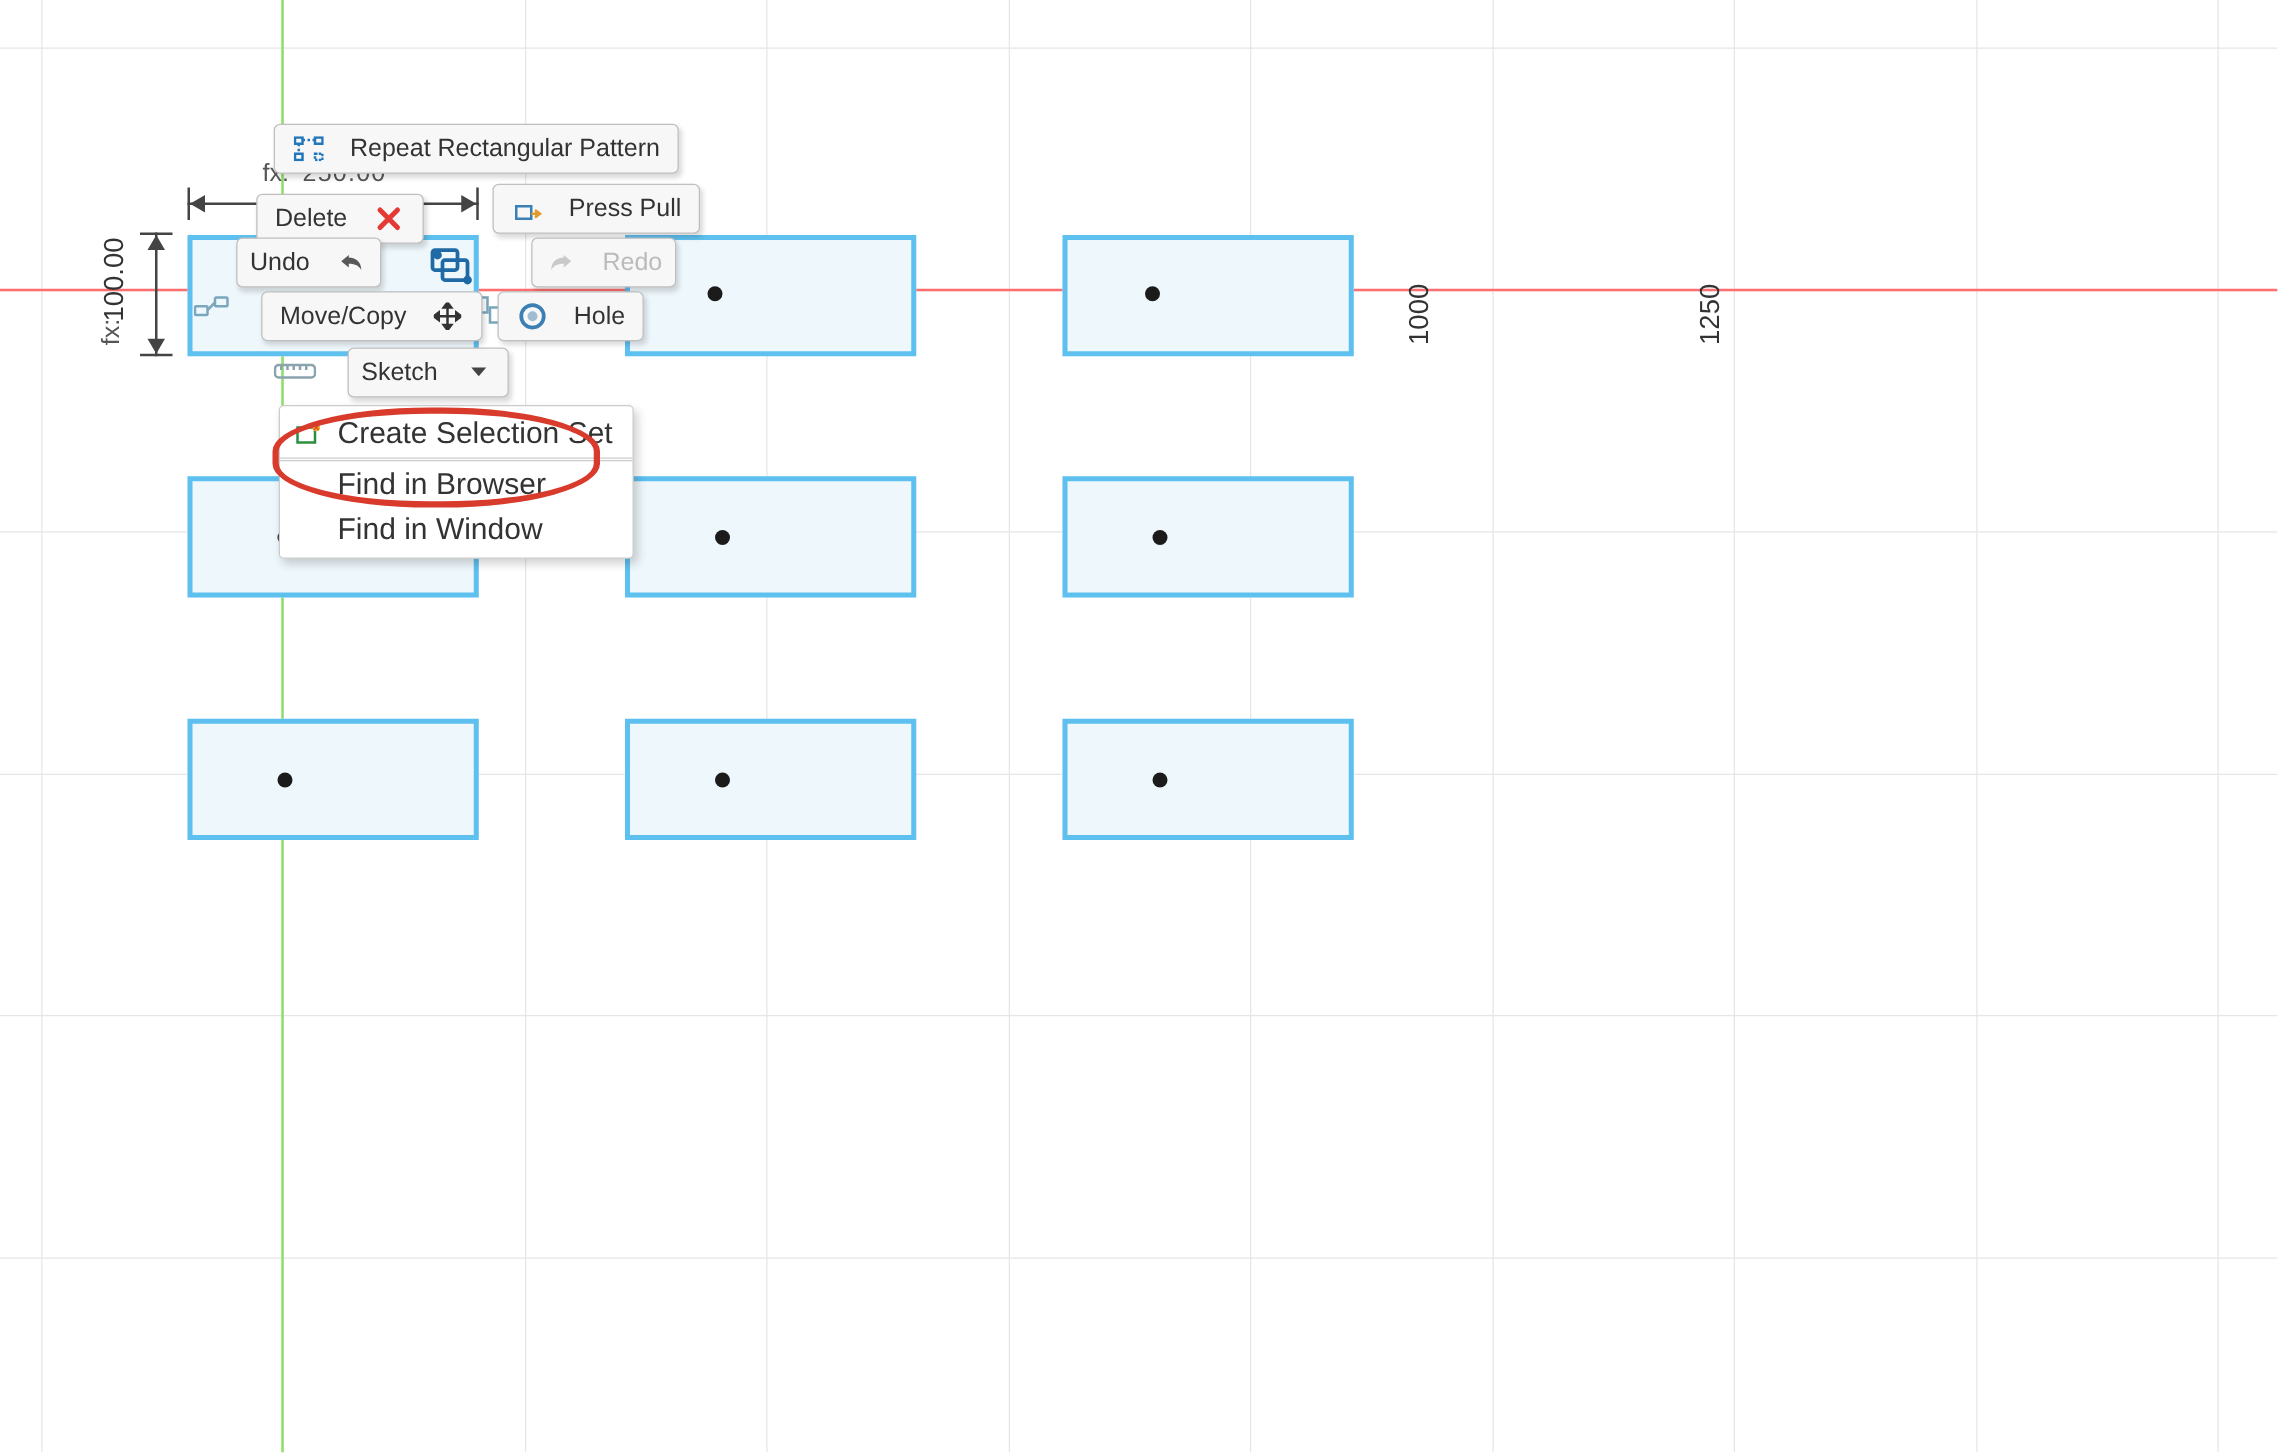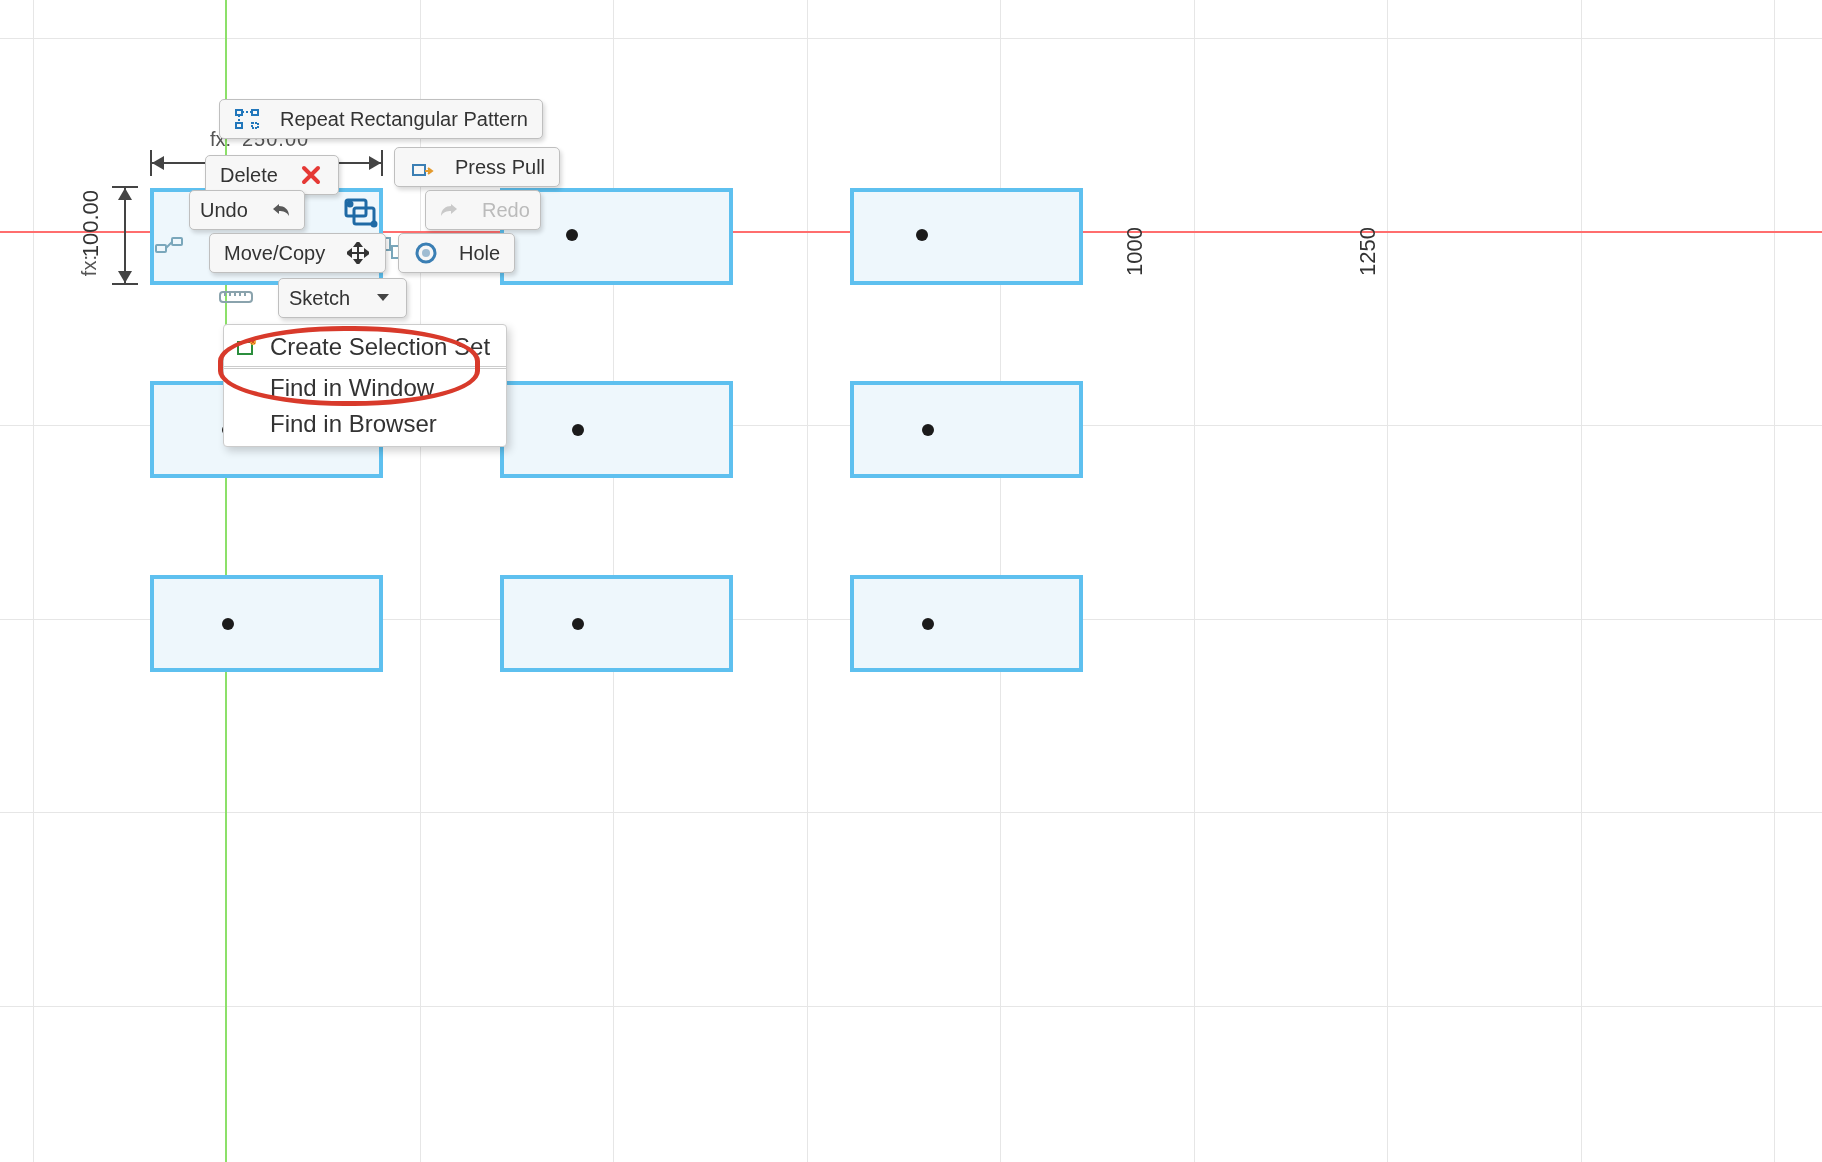--- a/index.html
+++ b/index.html
@@ -352,23 +352,23 @@
             <circle cx="17" cy="4" r="3" fill="#f2a531"></circle>
             <path d="M15 2l4 4M19 2l-4 4" stroke="#d3551d" stroke-width="1"></path>
           </svg>
       </span>
       <span>Create Selection Set</span>
     </div>
     <div class="menu-sep"></div>
     <div class="menu-sep"></div>
     <div class="menu-item">
       <span class="icon"></span>
-      <span>Find in Window</span>
+      <span>Find in Browser</span>
     </div>
     <div class="menu-item">
       <span class="icon"></span>
-      <span>Find in Browser</span>
+      <span>Find in Window</span>
     </div>
   </div>
 
   <div class="circle-highlight" style="left:218px; top:326px; width:252px; height:70px; border-radius:126px/35px;"></div>
 
 </div>
 
 </body></html>

